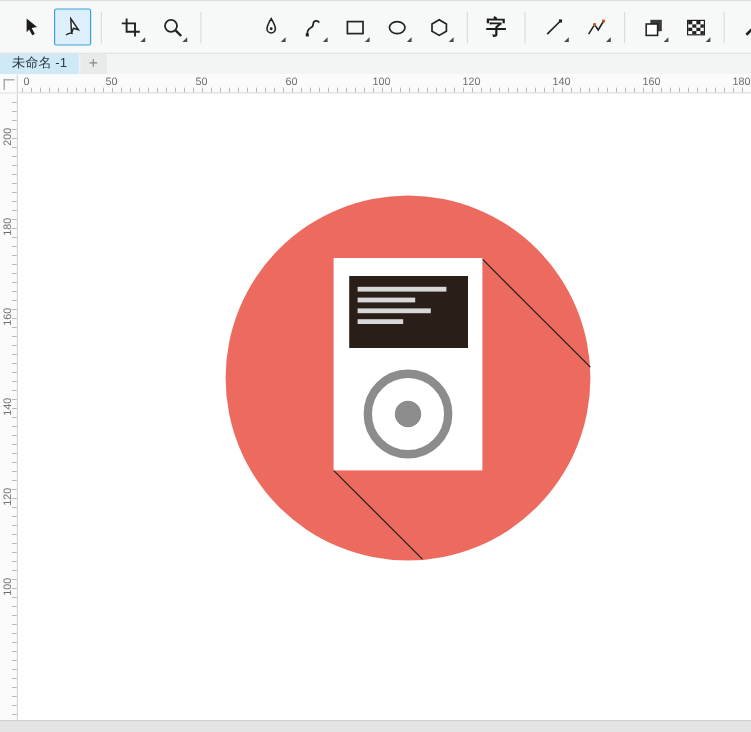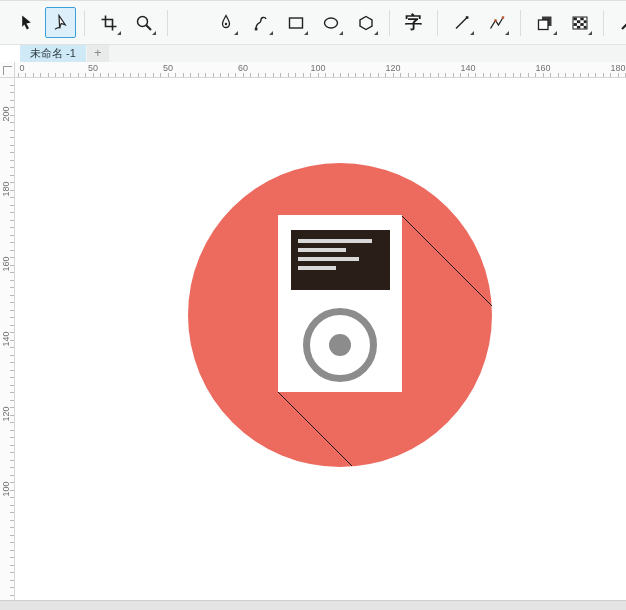--- a/index.html
+++ b/index.html
@@ -15,21 +15,21 @@
           background:transparent; border:1px solid transparent; border-radius:2px; position:relative; cursor:pointer; }
   .tool.selected { background:#dceffa; border-color:#3ba2d9; }
   .tool svg { display:block; }
   .flyout { position:absolute; right:2px; bottom:2px; width:0; height:0;
             border-left:4px solid transparent; border-bottom:4px solid #4a4a4a; }
   .sep { flex:0 0 1px; width:1px; height:26px; background:#dcdcdc; margin:0 4px; }
   .spacer { flex:0 0 30px; width:30px; }
   .texttool-glyph { font-size:17px; font-weight:bold; color:#1c1c1c; line-height:1; }
 
   
-  .tabbar { height:17px; flex:0 0 17px; display:flex; align-items:stretch; background:#f3f4f4;margin-left:20px; }
+  .tabbar { height:17px; flex:0 0 17px; display:flex; align-items:stretch; background:#f3f4f4; }
   .doc-tab { height:17px; line-height:17px; padding:0 10px; background:#cfe9f7;
              font-size:11px; color:#2d3b42; cursor:pointer; }
   .plus-tab { height:17px; width:22px; margin-left:1px; text-align:center; line-height:15px;
               background:#e9eaea; color:#8a8a8a; font-size:13px; cursor:pointer; }
 
   
   .ruler-row { height:16px; flex:0 0 16px; display:flex; background:#fbfbfb; border-bottom:1px solid #d6d6d6; }
   .corner { width:15px; flex:0 0 15px; border-right:1px solid #d6d6d6; position:relative; background:#fbfbfb; }
   .corner:after { content:""; position:absolute; left:3px; top:4px; width:8px; height:8px;
                   border-left:1px solid #9a9a9a; border-top:1px solid #9a9a9a; }

